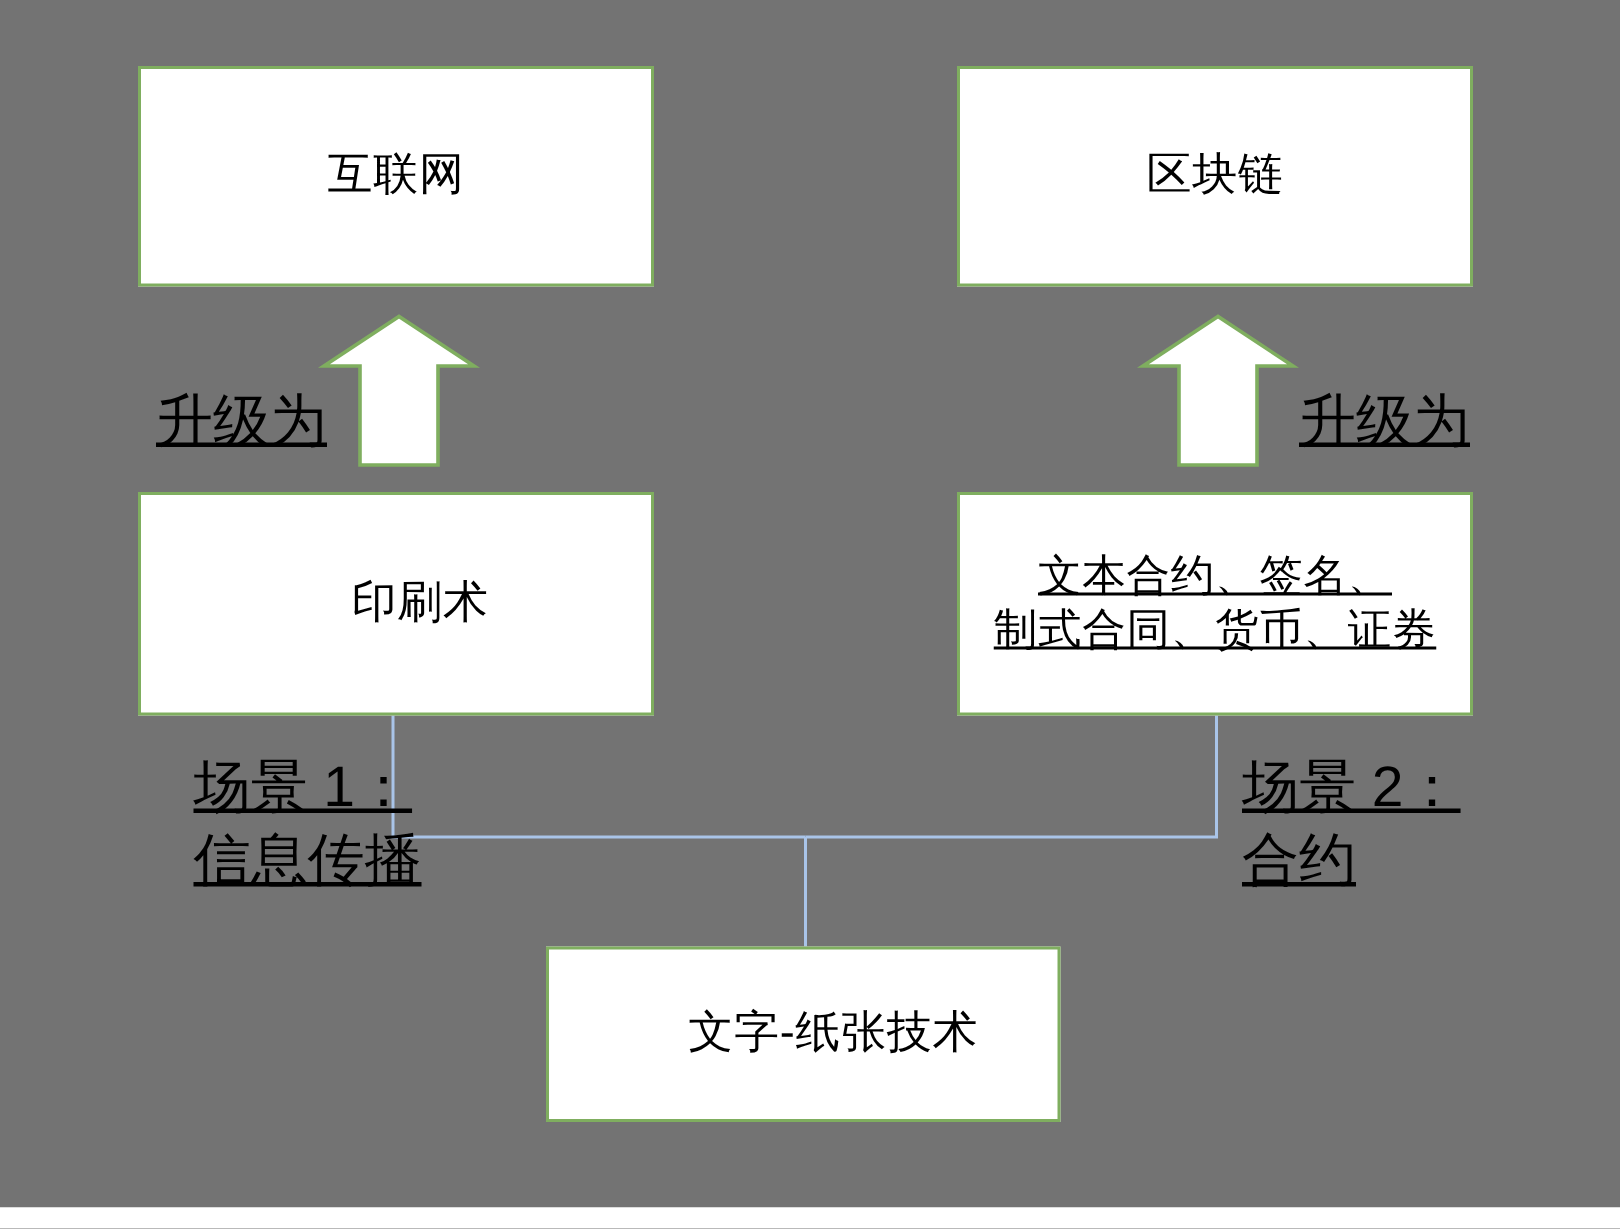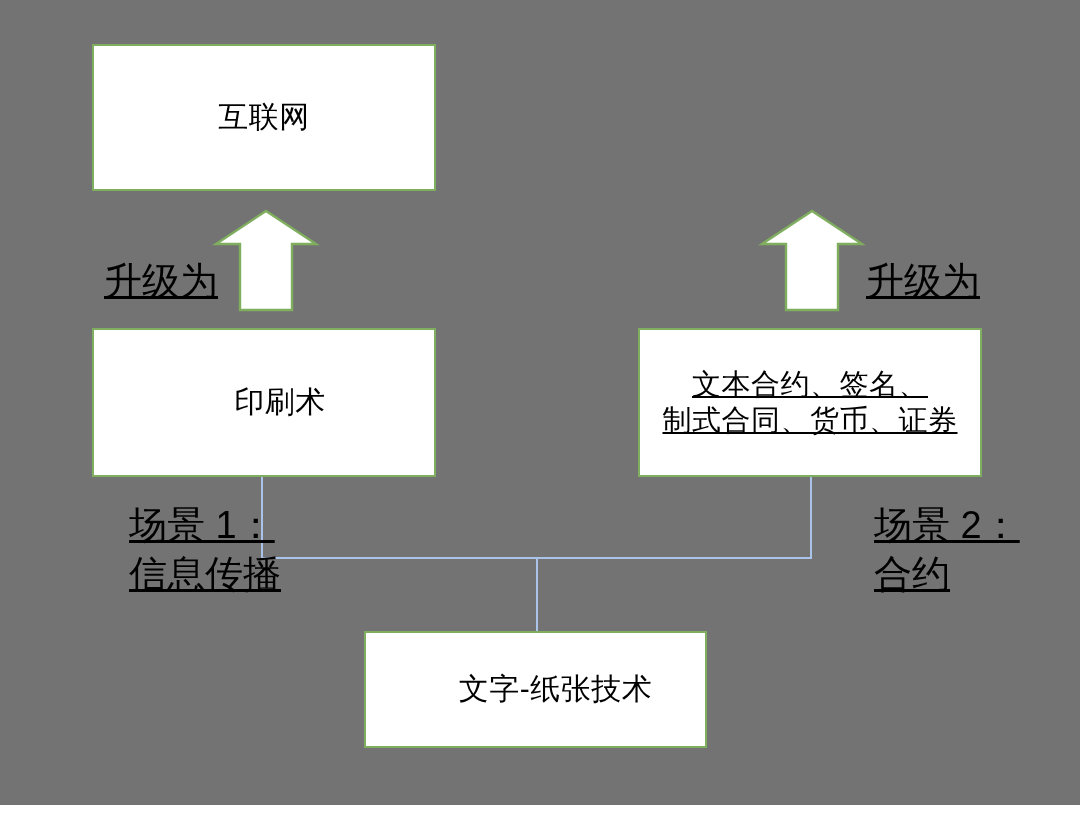--- a/index.html
+++ b/index.html
@@ -52,21 +52,21 @@
     color: #000000;
     font-size: 38px;
     line-height: 1.30;
     white-space: pre-line;
     text-align: left;
     text-decoration: underline;
   }
   .label-upgrade-left  { left: 104px; top: 257px; }
   .label-upgrade-right { left: 866px; top: 257px; }
   .label-scene-1       { left: 129px; top: 501px; }
-  .label-scene-2       { left: 828px; top: 501px; margin-left: 46px; }
+  .label-scene-2       { left: 828px; top: 501px; }
 </style>
 </head>
 <body>
 
 <div id="canvas">
 
   <svg id="wires" viewBox="0 0 1080 819" width="1080" height="819" aria-hidden="true">
 
     <path d="M262,477 L262,558 L537,558" fill="none" stroke="#A9C4E8" stroke-width="2"></path>
 
@@ -74,20 +74,21 @@
 
     <path d="M537,558 L537,631" fill="none" stroke="#A9C4E8" stroke-width="2"></path>
 
     <path d="M240,310 L240,244 L216,244 L266,211 L316,244 L292,244 L292,310 Z" fill="#FFFFFF" stroke="#7FAE5F" stroke-width="2.4" stroke-linejoin="miter"></path>
 
     <path d="M786,310 L786,244 L762,244 L812,211 L862,244 L838,244 L838,310 Z" fill="#FFFFFF" stroke="#7FAE5F" stroke-width="2.4" stroke-linejoin="miter"></path>
   </svg>
 
   <div class="node node-top-left">互联网</div>
 
+  <div class="node node-top-right">区块链</div>
 
   <div class="node node-mid-left">印刷术</div>
 
   <div class="node node-mid-right">文本合约、签名、
 制式合同、货币、证券</div>
 
   <div class="node node-bottom">文字-纸张技术</div>
 
   <div class="edge-label label-upgrade-left">升级为</div>
 

